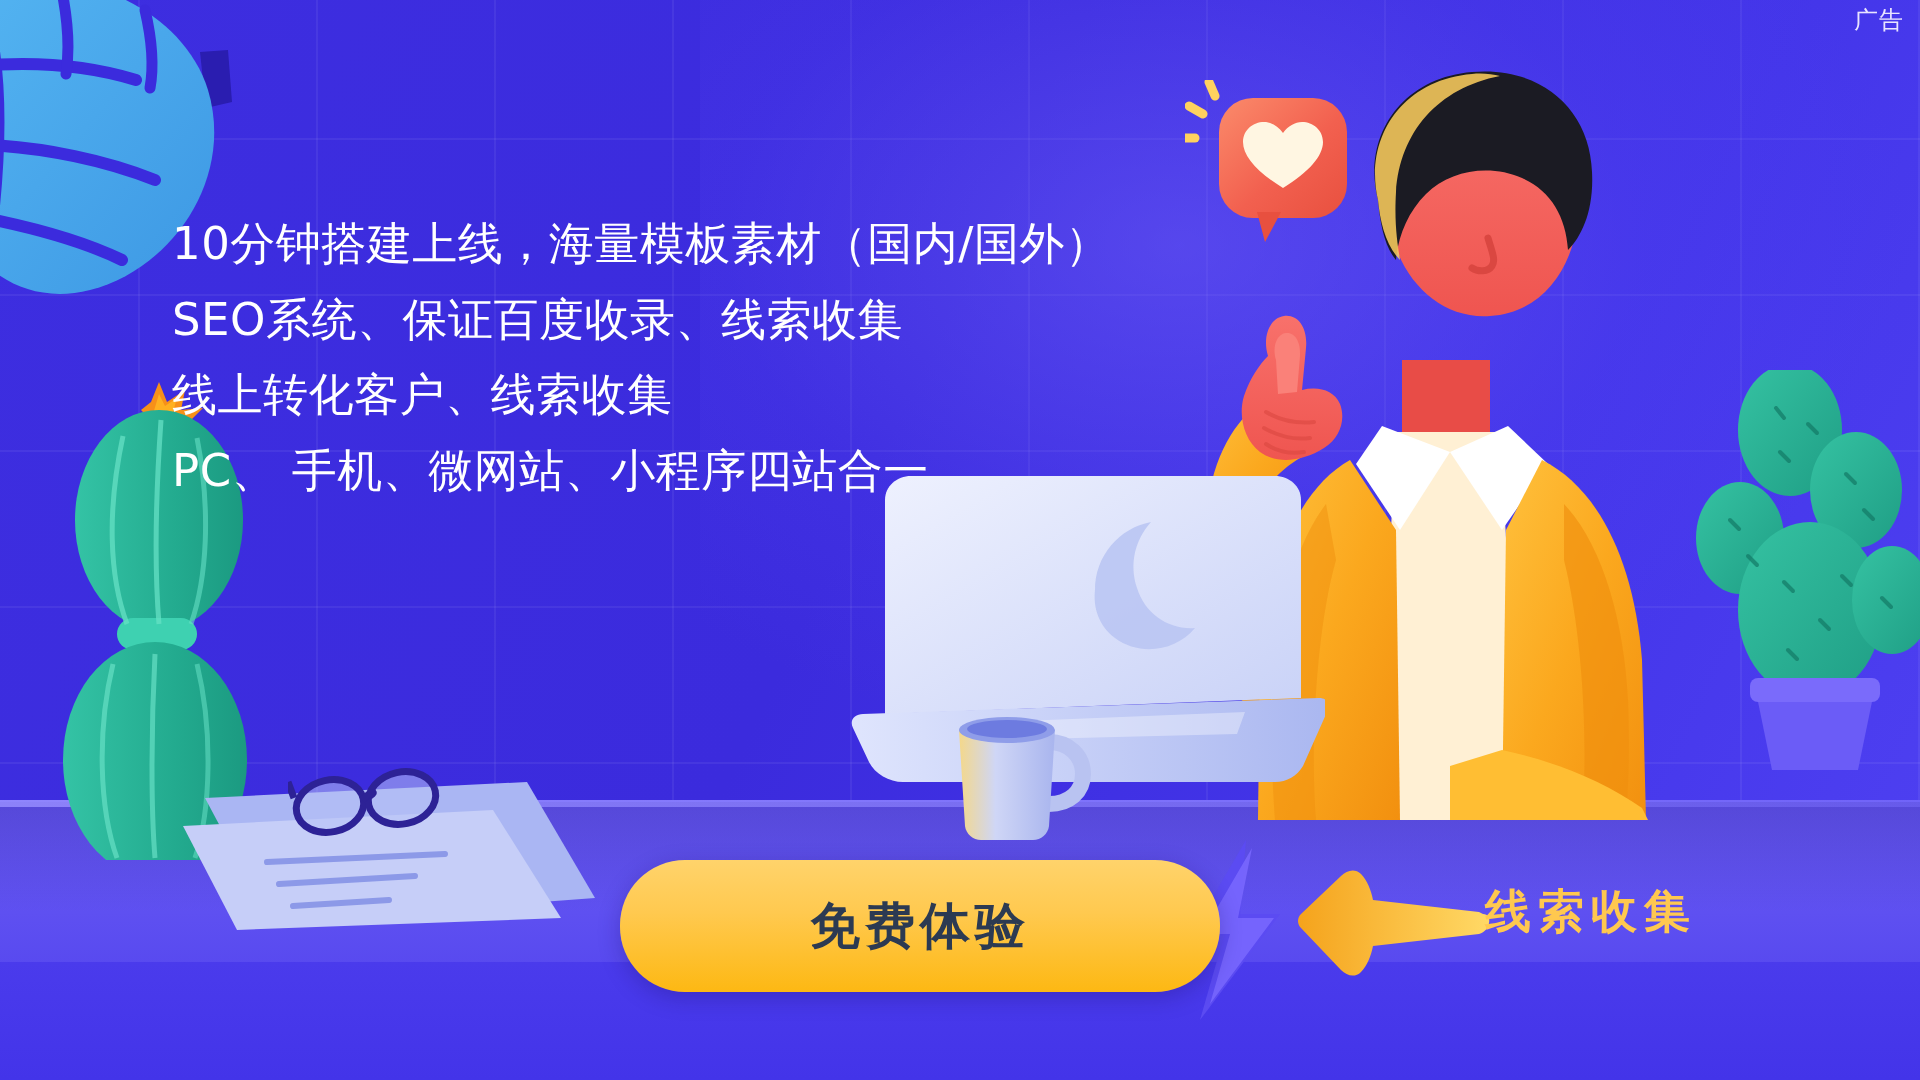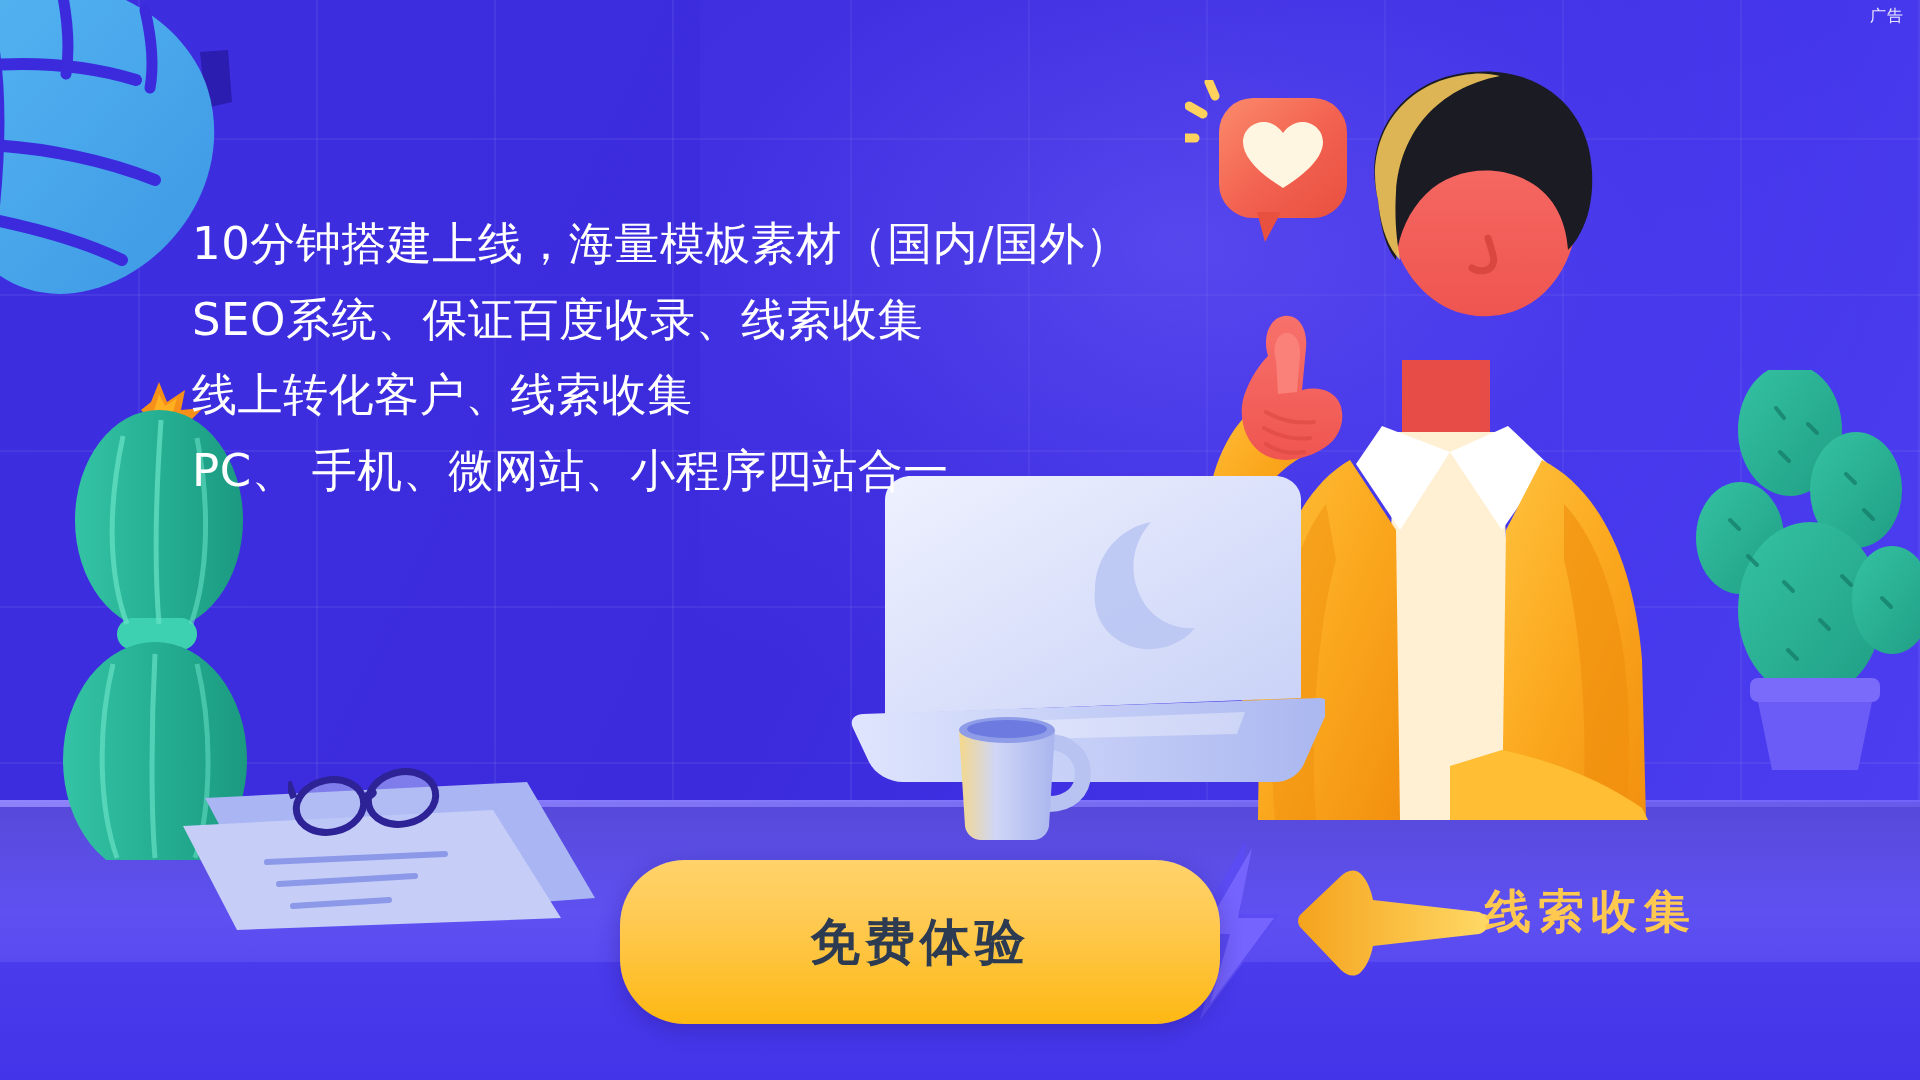--- a/index.html
+++ b/index.html
@@ -60,21 +60,21 @@
     position: absolute;
     left: 0; right: 0; bottom: 0; height: 118px;
     background: linear-gradient(180deg, #4a3bec 0%, #4334e9 100%);
   }
 
   
   .ad-tag {
     position: absolute;
     right: 16px; top: 8px;
     color: #e8e4ff;
-    font-size: 16px;
+    font-size: 24px;
     letter-spacing: 1px;
     line-height: 1;
     z-index: 40;
   }
 
   
   .leaf-wrap { position: absolute; left: -60px; top: -30px; width: 330px; height: 370px; z-index: 6; }
 
   
   .quote-mark { position: absolute; left: 150px; top: 48px; z-index: 5; }
@@ -113,39 +113,39 @@
     font-weight: bold;
     font-size: 128px;
     line-height: 1.12;
     color: #ffffff;
     letter-spacing: 2px;
     margin: 0;
     text-shadow: 0 3px 0 rgba(40,28,160,0.10);
     white-space: nowrap;
   }
   .bullets {
-    margin: 56px 0 0 20px;
+    margin: 56px 0 0 0;
     padding: 0;
     list-style: none;
   }
   .bullets li {
     color: #ffffff;
     font-size: 45px;
     line-height: 1.68;
     letter-spacing: 0.5px;
     white-space: nowrap;
     font-family: "DejaVu Sans", "Liberation Sans", sans-serif;
   }
 
   
   .cta-zone { position: absolute; left: 620px; top: 860px; z-index: 30; }
   .cta-button {
     position: relative;
     width: 600px;
-    height: 164px;
+    height: 132px;
     border: none;
     border-radius: 65px;
     background: linear-gradient(180deg, #ffd36b 0%, #ffc94f 40%, #fdb813 100%);
     box-shadow: 0 6px 22px rgba(30,18,110,0.30);
     cursor: pointer;
     display: flex;
     align-items: center;
     justify-content: center;
     padding: 0;
   }

